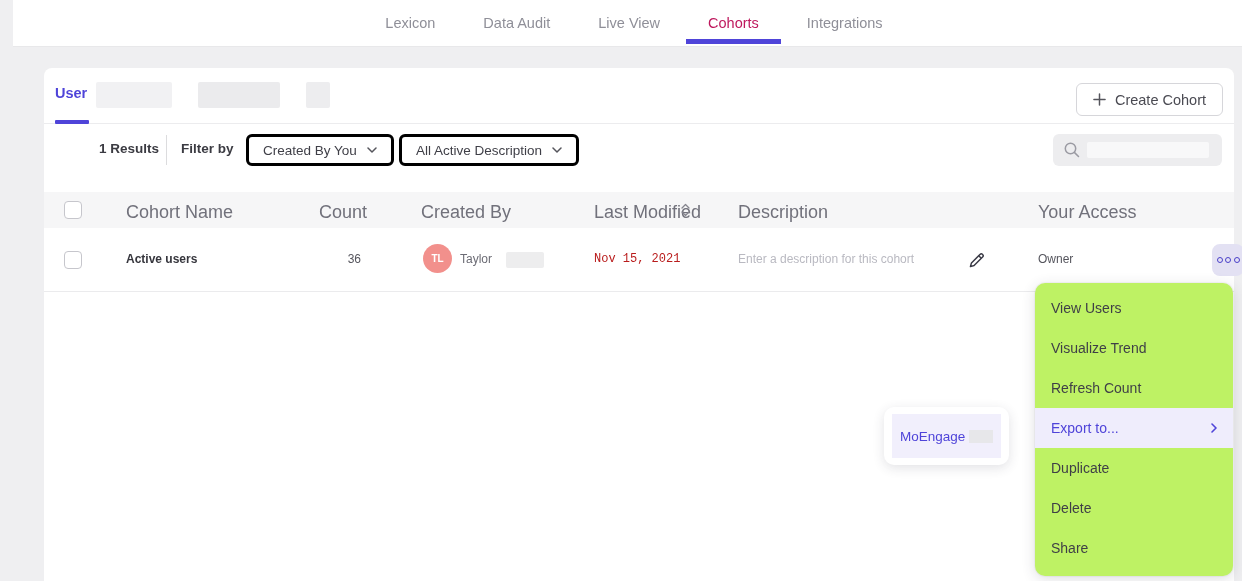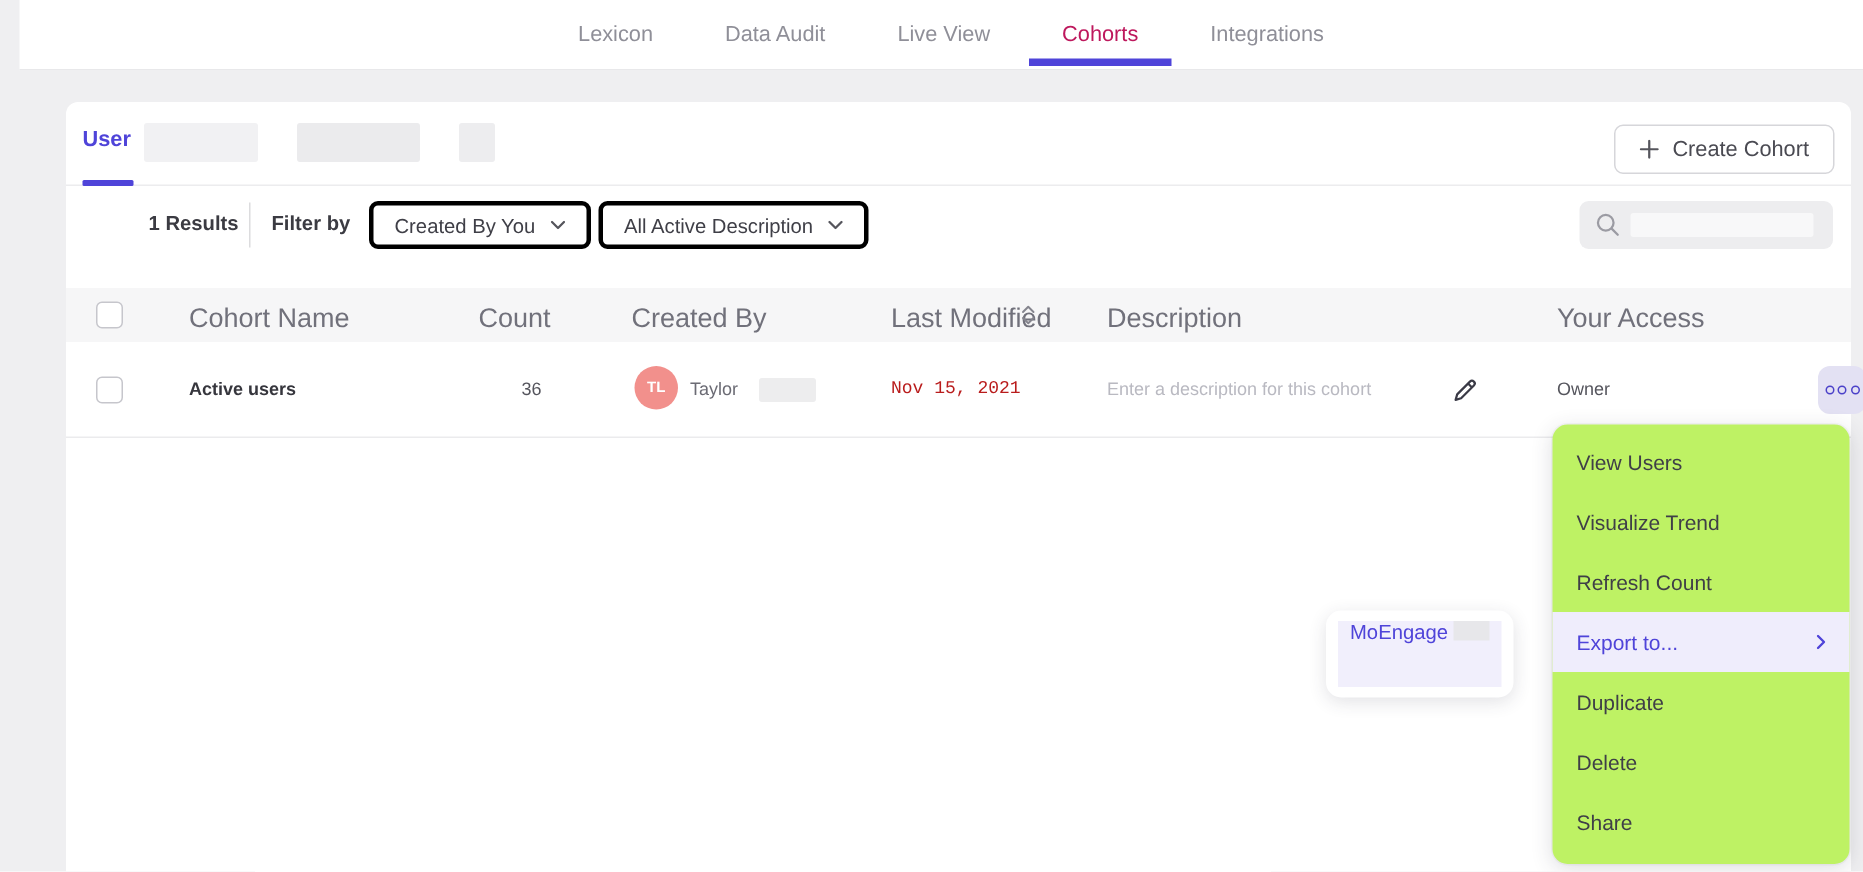--- a/index.html
+++ b/index.html
@@ -79,21 +79,21 @@
   
   .ctx-menu { position:absolute; left:1011px; top:283px; width:198px; height:293px; background:#bef264;
     border-radius:10px; box-shadow:0 3px 14px rgba(50,50,70,.16), 0 0 0 1px rgba(0,0,0,.03); padding-top:5px; z-index:20;margin-left:24px; }
   .ctx-item { height:40px; display:flex; align-items:center; padding:0 16px; font-size:14px; color:#3f3f47; cursor:pointer; }
   .ctx-item.highlight { background:#efedfc; color:#4f44d9; justify-content:space-between; }
 
   
   .submenu { position:absolute; left:884px; top:407px; width:125px; height:58px; background:#fff;
     border-radius:10px; box-shadow:0 3px 12px rgba(50,50,70,.14); z-index:19; }
   .submenu-item { position:absolute; left:8px; top:7px; width:109px; height:44px; background:#f1effc;
-    border-radius:0; display:flex; align-items:flex-start; padding:0 8px; font-size:13.5px; color:#4f44d9; cursor:pointer; }
+    border-radius:0; display:flex; align-items:center; padding:0 8px; font-size:13.5px; color:#4f44d9; cursor:pointer; }
   .r-moe { position:relative; margin-left:4px; width:30px; height:13px; background:#e7e7ea; }
 </style>
 </head>
 <body>
 
 <div class="page">
 
   <nav class="topnav">
     <div class="tab">Lexicon</div>
     <div class="tab">Data Audit</div>

